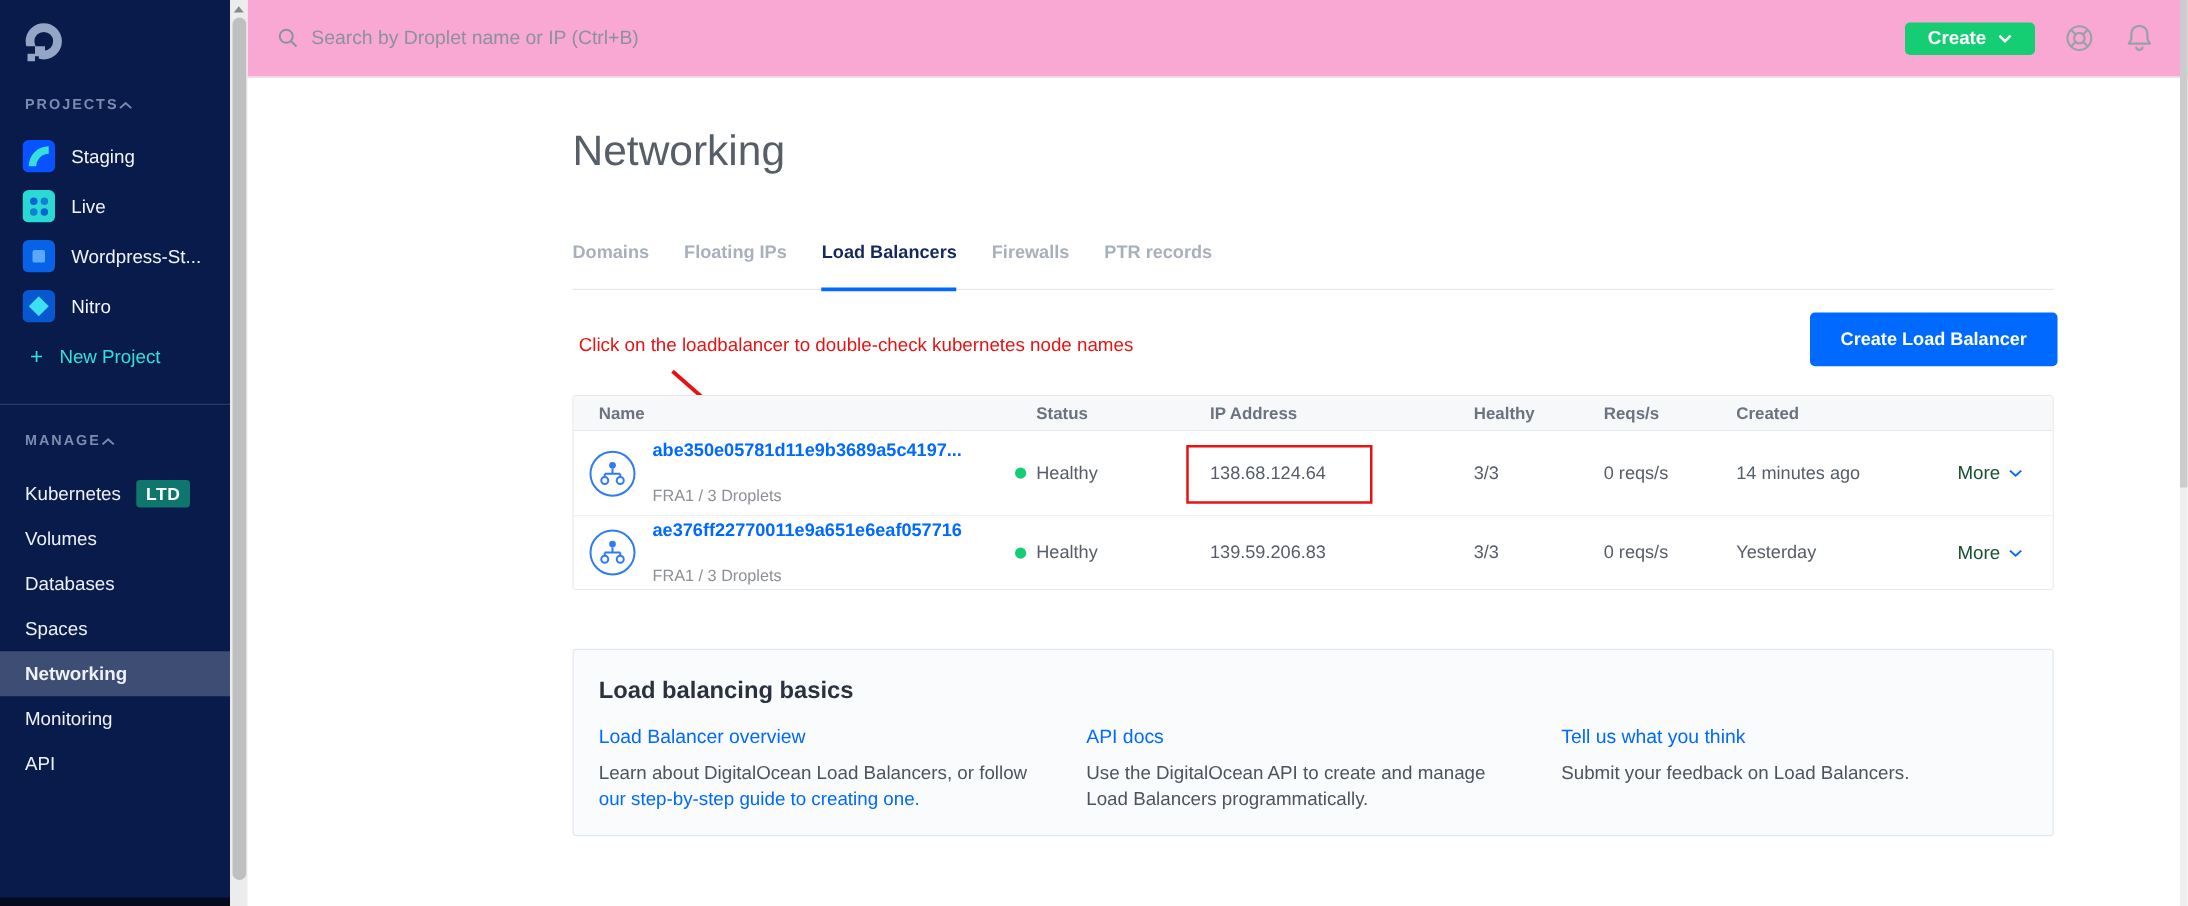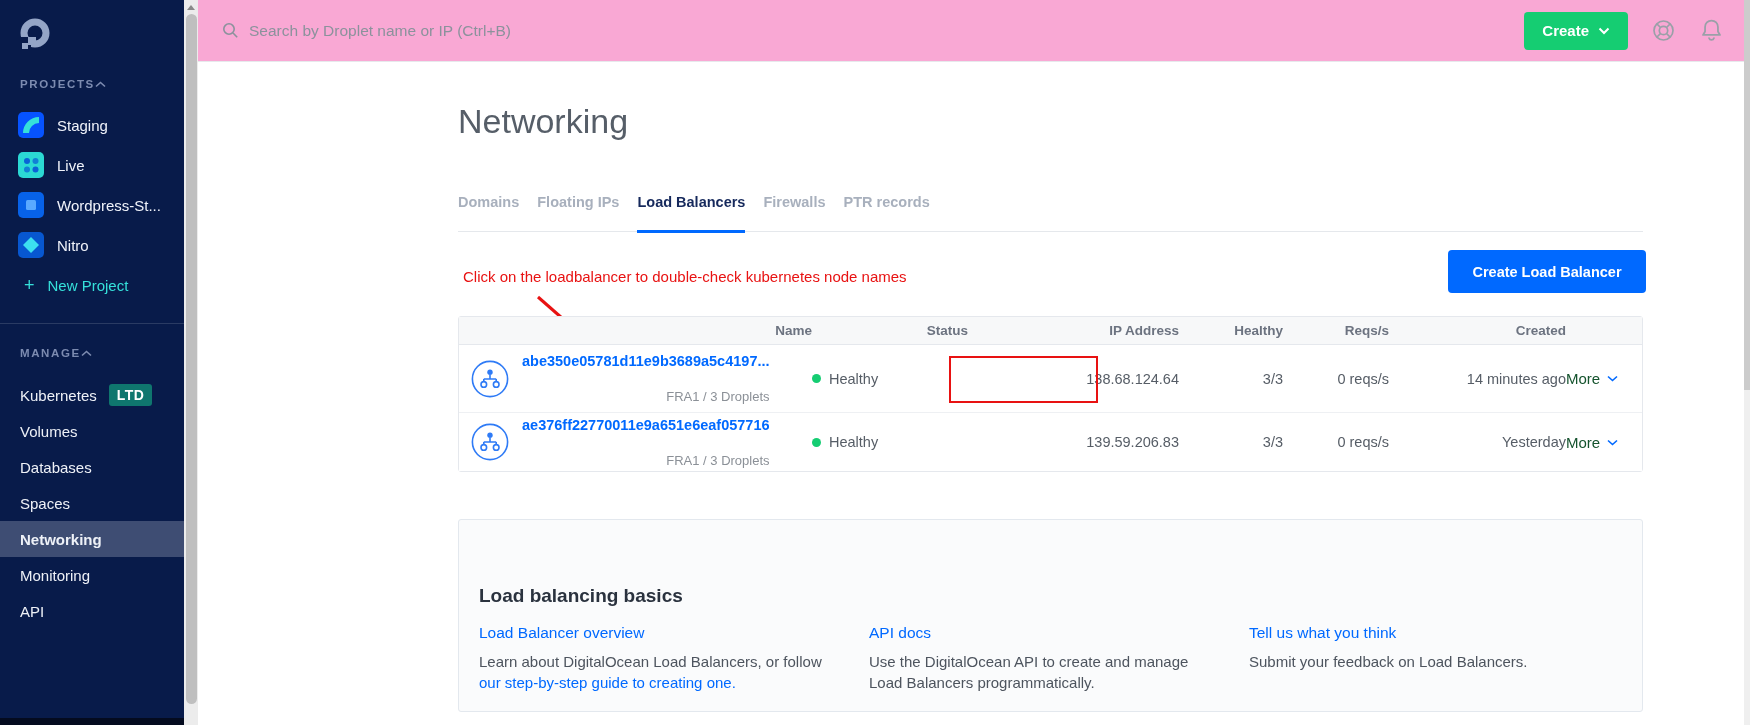--- a/index.html
+++ b/index.html
@@ -51,48 +51,48 @@
   
   .main { position:absolute; left:198px; top:0; right:0; height:725px; background:#fff; }
   .topbar { display:flex; align-items:center; height:62px; background:#f9a8d4;
     border-bottom:1px solid #e7e9ec; padding:0 26px 0 24px; }
   .search-wrap { display:flex; align-items:center; flex:1; }
   .search-wrap svg { margin-right:10px; flex:0 0 auto; }
   .search-input { border:none; outline:none; flex:1; font-size:15.5px; color:#3a4150;
     font-family:"Liberation Sans", sans-serif; background:transparent; }
   .search-input::placeholder { color:#8b929c; }
   .create-btn { display:flex; align-items:center; gap:9px; background:#15cd72; color:#fff;
-    border:none; border-radius:4px; height:38px; padding:0 18px; font-size:15px;
+    border:none; border-radius:4px; height:26px; padding:0 18px; font-size:15px;
     font-weight:bold; cursor:pointer; font-family:"Liberation Sans", sans-serif; }
   .top-icon { margin-left:22px; cursor:pointer; display:flex; align-items:center; }
 
   .content { position:relative; height:663px; }
   .page { position:relative; width:1185px; margin-left:260px; height:100%; }
 
   .page-title { padding-top:38px; font-size:34px; font-weight:300; color:#565e68;
     line-height:42px; }
 
-  .tabs { display:flex; gap:18px; margin-top:52px; border-bottom:1px solid #e5e8ec; }
+  .tabs { display:flex; gap:28px; margin-top:52px; border-bottom:1px solid #e5e8ec; }
   .tab { font-size:14.5px; font-weight:bold; color:#a8b0bd; padding-bottom:20px;
     cursor:pointer; position:relative; }
   .tab.active { color:#16295c; border-bottom:3px solid #0069ff; margin-bottom:-2px; }
 
   .annotation-text { position:absolute; left:5px; top:206px; color:#e81212;
     font-size:15px; white-space:nowrap; }
   .annotation-arrow { position:absolute; left:60px; top:225px; pointer-events:none; }
 
   .create-lb-btn { position:absolute; left:990px; top:188px; width:198px; height:43px;
     background:#0069ff; color:#fff; border:none; border-radius:4px; font-size:14.5px;
     font-weight:bold; cursor:pointer; font-family:"Liberation Sans", sans-serif; }
 
   
   .lb-table { position:relative; margin-top:84px; border:1px solid #e5e8ed;
     border-radius:3px; background:#fff; }
   .t-grid { display:grid; grid-template-columns:353px 156px 211px 104px 106px 177px 1fr;
-    align-items:center;text-align:right; }
+    align-items:center; }
   .t-header { height:28px; background:#f7f8f9; border-bottom:1px solid #e5e8ed;
     font-size:13.5px; font-weight:bold; color:#6c7380; }
   .th-name { padding-left:20px; }
   .th-status { padding-left:17px; }
   .t-row { height:67px; background:#fff; font-size:14.5px; color:#565d66; }
   .t-row + .t-row { border-top:1px solid #eef0f3; height:59px; }
   .cell-name { display:flex; align-items:center; padding-left:12px; }
   .lb-icon { width:38px; height:38px; margin-right:13px; flex:0 0 auto; }
   .lb-name { color:#0069ff; font-weight:bold; font-size:14.5px; cursor:pointer; }
   .lb-sub { color:#8b9097; font-size:13px; margin-top:20px; }
@@ -100,21 +100,21 @@
   .status-dot { width:9px; height:9px; border-radius:50%; background:#15cd72;
     margin-right:8px; }
   .cell-more { display:flex; align-items:center; justify-content:flex-end;
     padding-right:24px; color:#14532d; font-size:15px; cursor:pointer; gap:7px; }
   .red-box { position:absolute; left:490px; top:39px; width:149px; height:47px;
     border:2px solid #e81212; pointer-events:none; z-index:3; }
 
   
   .basics { margin-top:47px; background:#fafbfc; border:1px solid #e3e8ee;
     border-radius:3px; padding:22px 20px 18px 20px; }
-  .basics-title { font-size:19px; font-weight:bold; color:#2a323e;margin-top:43px; }
+  .basics-title { font-size:19px; font-weight:bold; color:#2a323e; }
   .basics-cols { display:grid; grid-template-columns:390px 380px 1fr; margin-top:17px; }
   .basics-link { color:#0069ff; font-size:15.5px; cursor:pointer; }
   .basics-text { margin-top:9px; font-size:15px; color:#4d545e; line-height:21px;
     padding-right:40px; }
   .inline-link { color:#0069ff; cursor:pointer; }
 </style>
 </head>
 <body>
 
 <div class="sidebar">

